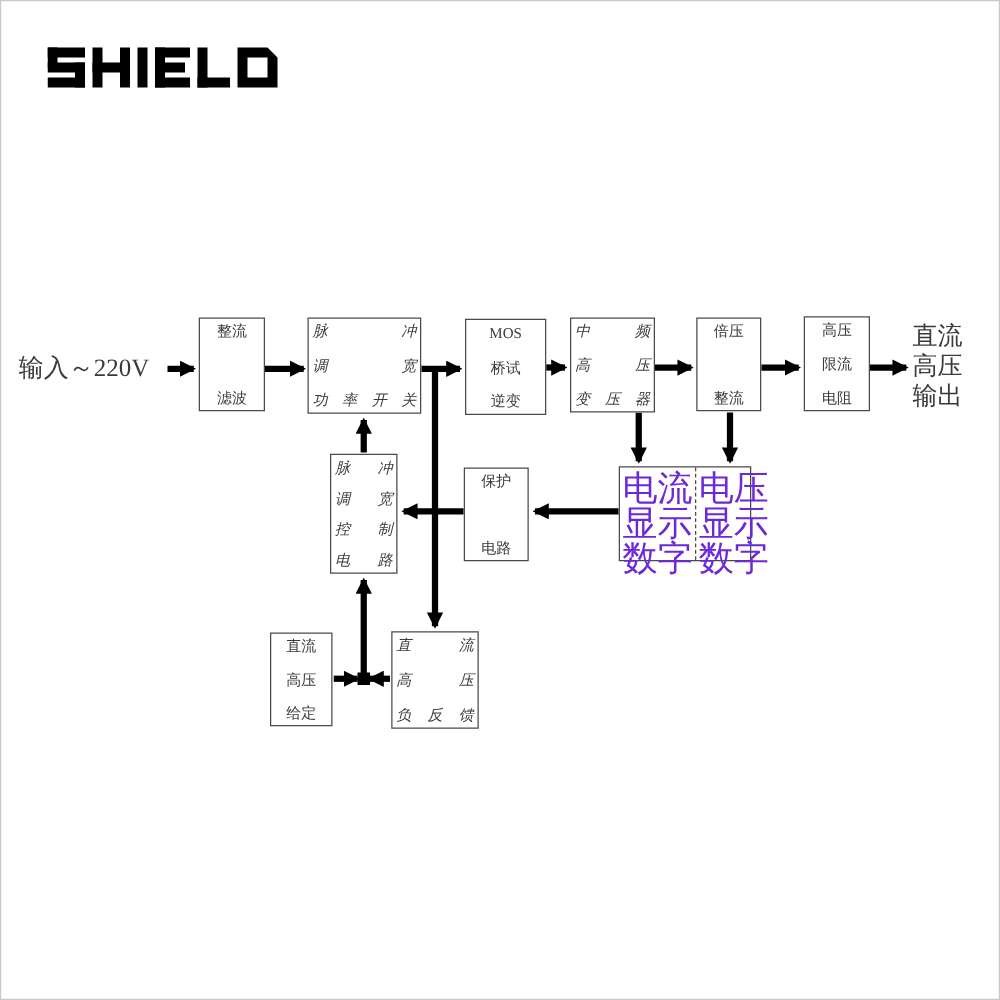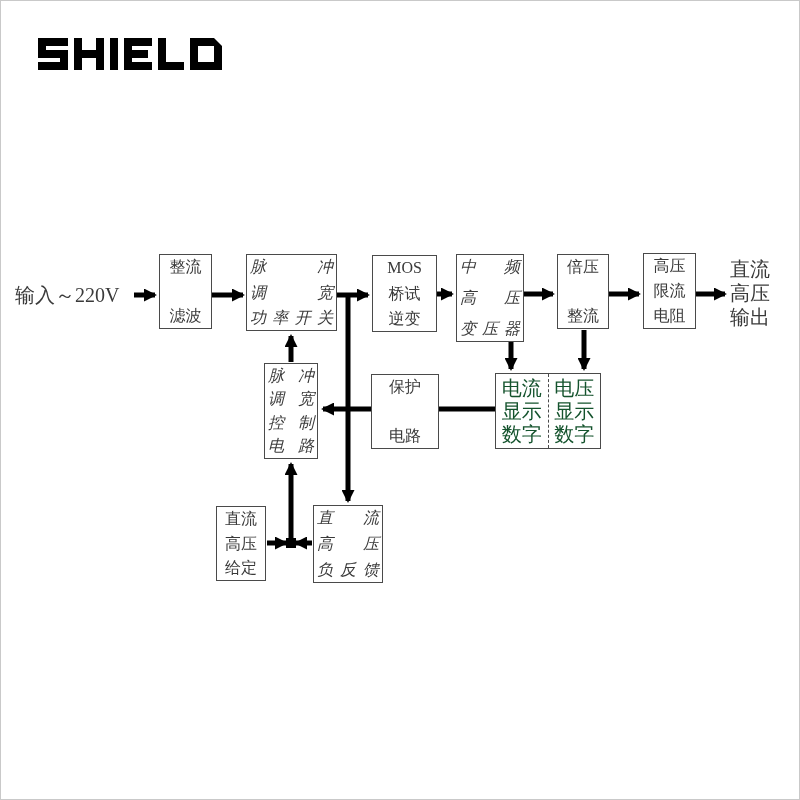--- a/index.html
+++ b/index.html
@@ -5,33 +5,33 @@
   html,body{margin:0;padding:0;background:#fff;}
   .canvas{
     position:relative;width:800px;height:800px;background:#ffffff;
     border:1px solid #c9c9c9;box-sizing:border-box;overflow:hidden;
     font-family:"Liberation Serif","DejaVu Serif",serif;
   }
   .logo{position:absolute;left:37px;top:34px;}
   .logo svg{display:block;}
   .box{
     position:absolute;box-sizing:border-box;background:#fff;
-    border:1.5px solid #4a4a4a;color:#3a3a3a;font-size:16px;line-height:1;
+    border:1.5px solid #4a4a4a;color:#3a3a3a;font-size:12px;line-height:1;
     display:flex;flex-direction:column;justify-content:space-between;
     padding:4px 3px;
   }
   .box .ln{width:100%;text-align:center;white-space:nowrap;}
   .box.jst .ln{text-align:justify;text-align-last:justify;font-style:italic;}
   .dispbox{
     position:absolute;box-sizing:border-box;background:#fff;
     border:1.5px solid #4a4a4a;display:flex;flex-direction:row;
   }
   .cell{
     flex:1;display:flex;flex-direction:column;justify-content:space-between;
-    padding:4px 2px;color:#14532d;font-size:20px;line-height:1;box-sizing:border-box;
+    padding:4px 2px;color:#6d28d9;font-size:28px;line-height:1;box-sizing:border-box;
   }
   .cell .ln{width:100%;text-align:center;white-space:nowrap;}
   .cell.divided{border-left:1.5px dashed #4a4a4a;}
   .freetext{
     position:absolute;color:#3a3a3a;font-size:20px;line-height:1;
     white-space:nowrap;
   }
   .freetext .ln{display:block;line-height:24px;text-align:left;}
   svg.wires{position:absolute;left:0;top:0;pointer-events:none;}
 </style>
@@ -114,21 +114,21 @@
     <div class="ln">调宽</div>
     <div class="ln">功率开关</div>
   </div>
 
   <div class="box" style="left:371px;top:254px;width:65px;height:77px;">
     <div class="ln">MOS</div>
     <div class="ln">桥试</div>
     <div class="ln">逆变</div>
   </div>
 
-  <div class="box jst" style="left:455px;top:253px;width:68px;height:88px;">
+  <div class="box jst" style="left:455px;top:253px;width:68px;height:76px;">
     <div class="ln">中频</div>
     <div class="ln">高压</div>
     <div class="ln">变压器</div>
   </div>
 
   <div class="box" style="left:556px;top:253px;width:52px;height:75px;">
     <div class="ln">倍压</div>
     <div class="ln">整流</div>
   </div>
 
@@ -138,21 +138,21 @@
     <div class="ln">电阻</div>
   </div>
 
   <div class="box jst" style="left:263px;top:362px;width:54px;height:96px;">
     <div class="ln">脉冲</div>
     <div class="ln">调宽</div>
     <div class="ln">控制</div>
     <div class="ln">电路</div>
   </div>
 
-  <div class="box" style="left:370px;top:373px;width:68px;height:75px;">
+  <div class="box" style="left:370px;top:373px;width:52px;height:75px;">
     <div class="ln">保护</div>
     <div class="ln">电路</div>
   </div>
 
   <div class="dispbox" style="left:494px;top:372px;width:106px;height:76px;">
     <div class="cell">
       <div class="ln">电流</div>
       <div class="ln">显示</div>
       <div class="ln">数字</div>
     </div>

